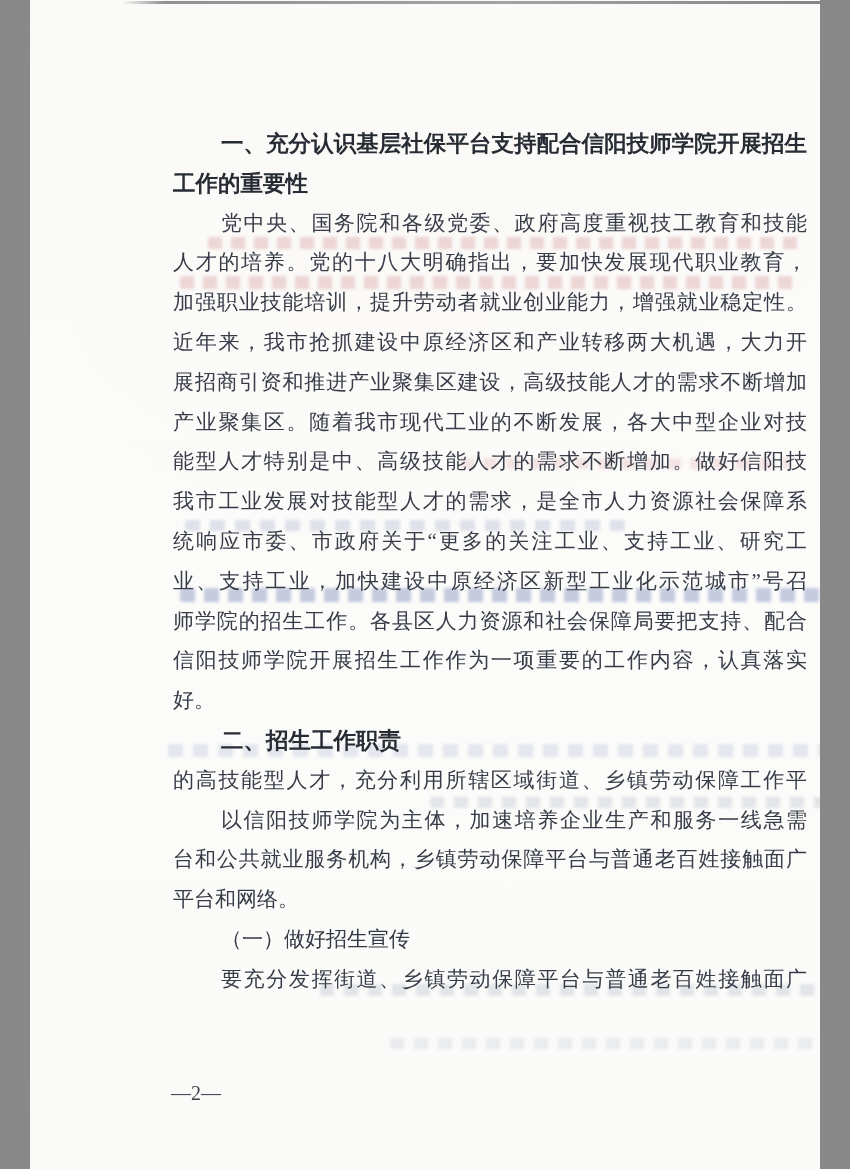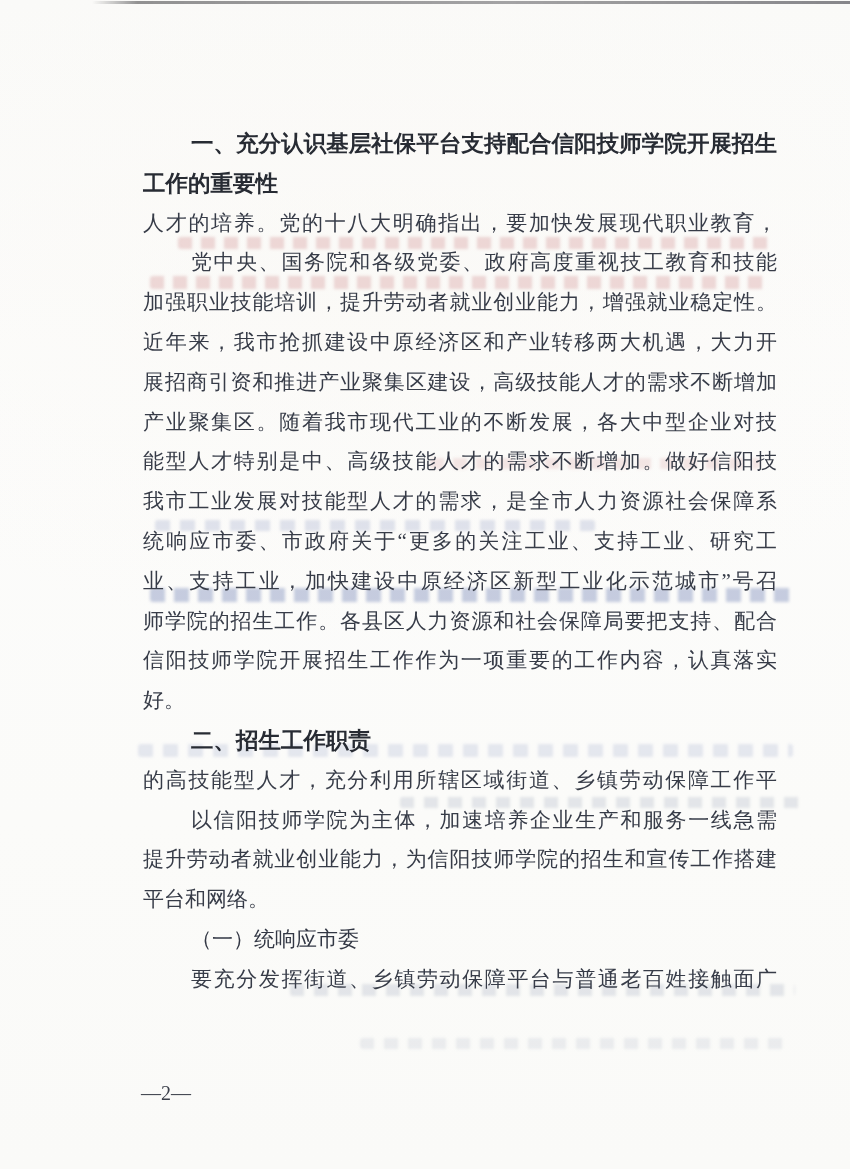--- a/index.html
+++ b/index.html
@@ -1,18 +1,18 @@
 <!DOCTYPE html>
 <html lang="zh"><head>
 <meta charset="utf-8">
 <style>
   html,body { margin:0; padding:0; background:#888; }
   .page {
     position:relative;
-    width:850px; height:1169px;
+    width:790px; height:1169px;
     margin:0 auto;
     background:
       radial-gradient(ellipse 900px 500px at 45% 25%, rgba(250,248,244,.6), rgba(250,248,244,0) 70%),
       linear-gradient(180deg, #fafaf8 0%, #fcfcfb 30%, #fbfbf9 70%, #fafaf8 100%);
     background-color:#fcfcfa;
     overflow:hidden;
     font-family:"Liberation Serif","DejaVu Serif",serif;
     text-decoration:underline;
   }
   
@@ -85,48 +85,48 @@
   <div class="ghost gray g9"></div>
 
   <div class="content">
 
     <div class="block">
         <div class="h-line indent fill">一、充分认识基层社保平台支持配合信阳技师学院开展招生</div>
         <div class="h-line">工作的重要性</div>
       </div>
 
     <div class="block">
+        <div class="b-line indent fill">党中央、国务院和各级党委、政府高度重视技工教育和技能</div>
         <div class="b-line fill">人才的培养。党的十八大明确指出，要加快发展现代职业教育，</div>
-        <div class="b-line indent fill">党中央、国务院和各级党委、政府高度重视技工教育和技能</div>
         <div class="b-line fill">加强职业技能培训，提升劳动者就业创业能力，增强就业稳定性。</div>
         <div class="b-line fill">近年来，我市抢抓建设中原经济区和产业转移两大机遇，大力开</div>
         <div class="b-line fill">展招商引资和推进产业聚集区建设，高级技能人才的需求不断增加</div>
         <div class="b-line fill">产业聚集区。随着我市现代工业的不断发展，各大中型企业对技</div>
         <div class="b-line fill">能型人才特别是中、高级技能人才的需求不断增加。做好信阳技</div>
         <div class="b-line fill">我市工业发展对技能型人才的需求，是全市人力资源社会保障系</div>
         <div class="b-line fill">统响应市委、市政府关于“更多的关注工业、支持工业、研究工</div>
         <div class="b-line fill">业、支持工业，加快建设中原经济区新型工业化示范城市”号召</div>
         <div class="b-line fill">师学院的招生工作。各县区人力资源和社会保障局要把支持、配合</div>
         <div class="b-line fill">信阳技师学院开展招生工作作为一项重要的工作内容，认真落实</div>
         <div class="b-line">好。</div>
       </div>
 
     <div class="block">
         <div class="h-line indent">二、招生工作职责</div>
       </div>
 
     <div class="block">
         <div class="b-line fill">的高技能型人才，充分利用所辖区域街道、乡镇劳动保障工作平</div>
         <div class="b-line indent fill">以信阳技师学院为主体，加速培养企业生产和服务一线急需</div>
-        <div class="b-line fill">提升劳动者就业创业能力，为信阳技师学院的招生和宣传工作搭建</div>
+        <div class="b-line fill">台和公共就业服务机构，乡镇劳动保障平台与普通老百姓接触面广</div>
         <div class="b-line">平台和网络。</div>
       </div>
 
     <div class="block">
-        <div class="k-line indent">（一）统响应市委</div>
+        <div class="k-line indent">（一）做好招生宣传</div>
       </div>
 
     <div class="block">
         <div class="b-line indent fill">要充分发挥街道、乡镇劳动保障平台与普通老百姓接触面广</div>
       </div>
 
   </div>
 
   <div class="page-number">—2—</div>
 

